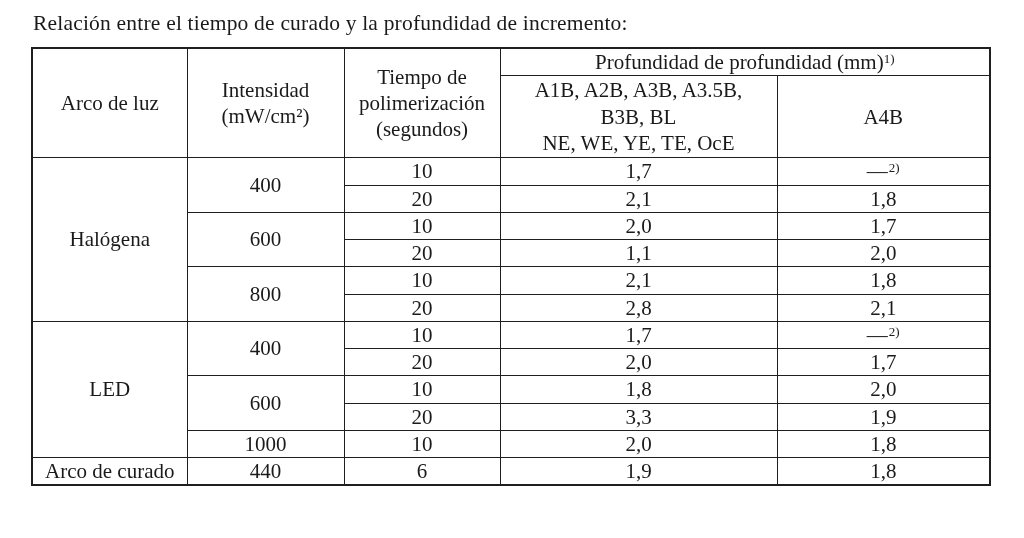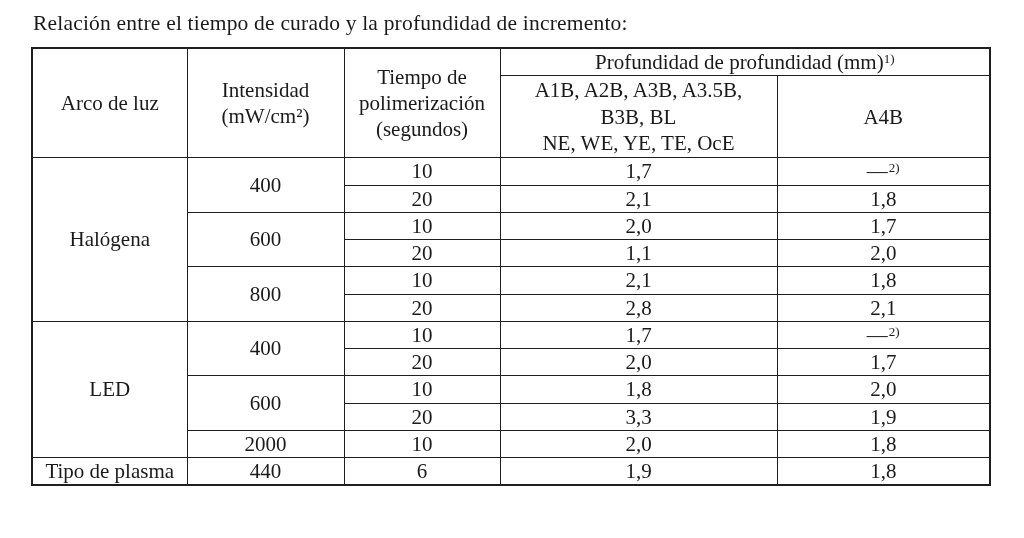--- a/index.html
+++ b/index.html
@@ -132,27 +132,27 @@
         <td>10</td>
         <td>1,8</td>
         <td>2,0</td>
       </tr>
       <tr>
         <td>20</td>
         <td>3,3</td>
         <td>1,9</td>
       </tr>
       <tr>
-        <td>2000</td>
+        <td>1000</td>
         <td>10</td>
         <td>2,0</td>
         <td>1,8</td>
       </tr>
       <tr>
-        <td>Tipo de plasma</td>
+        <td>Arco de curado</td>
         <td>440</td>
         <td>6</td>
         <td>1,9</td>
         <td>1,8</td>
       </tr>
     </tbody>
   </table>
 </div>
 
 </body></html>

